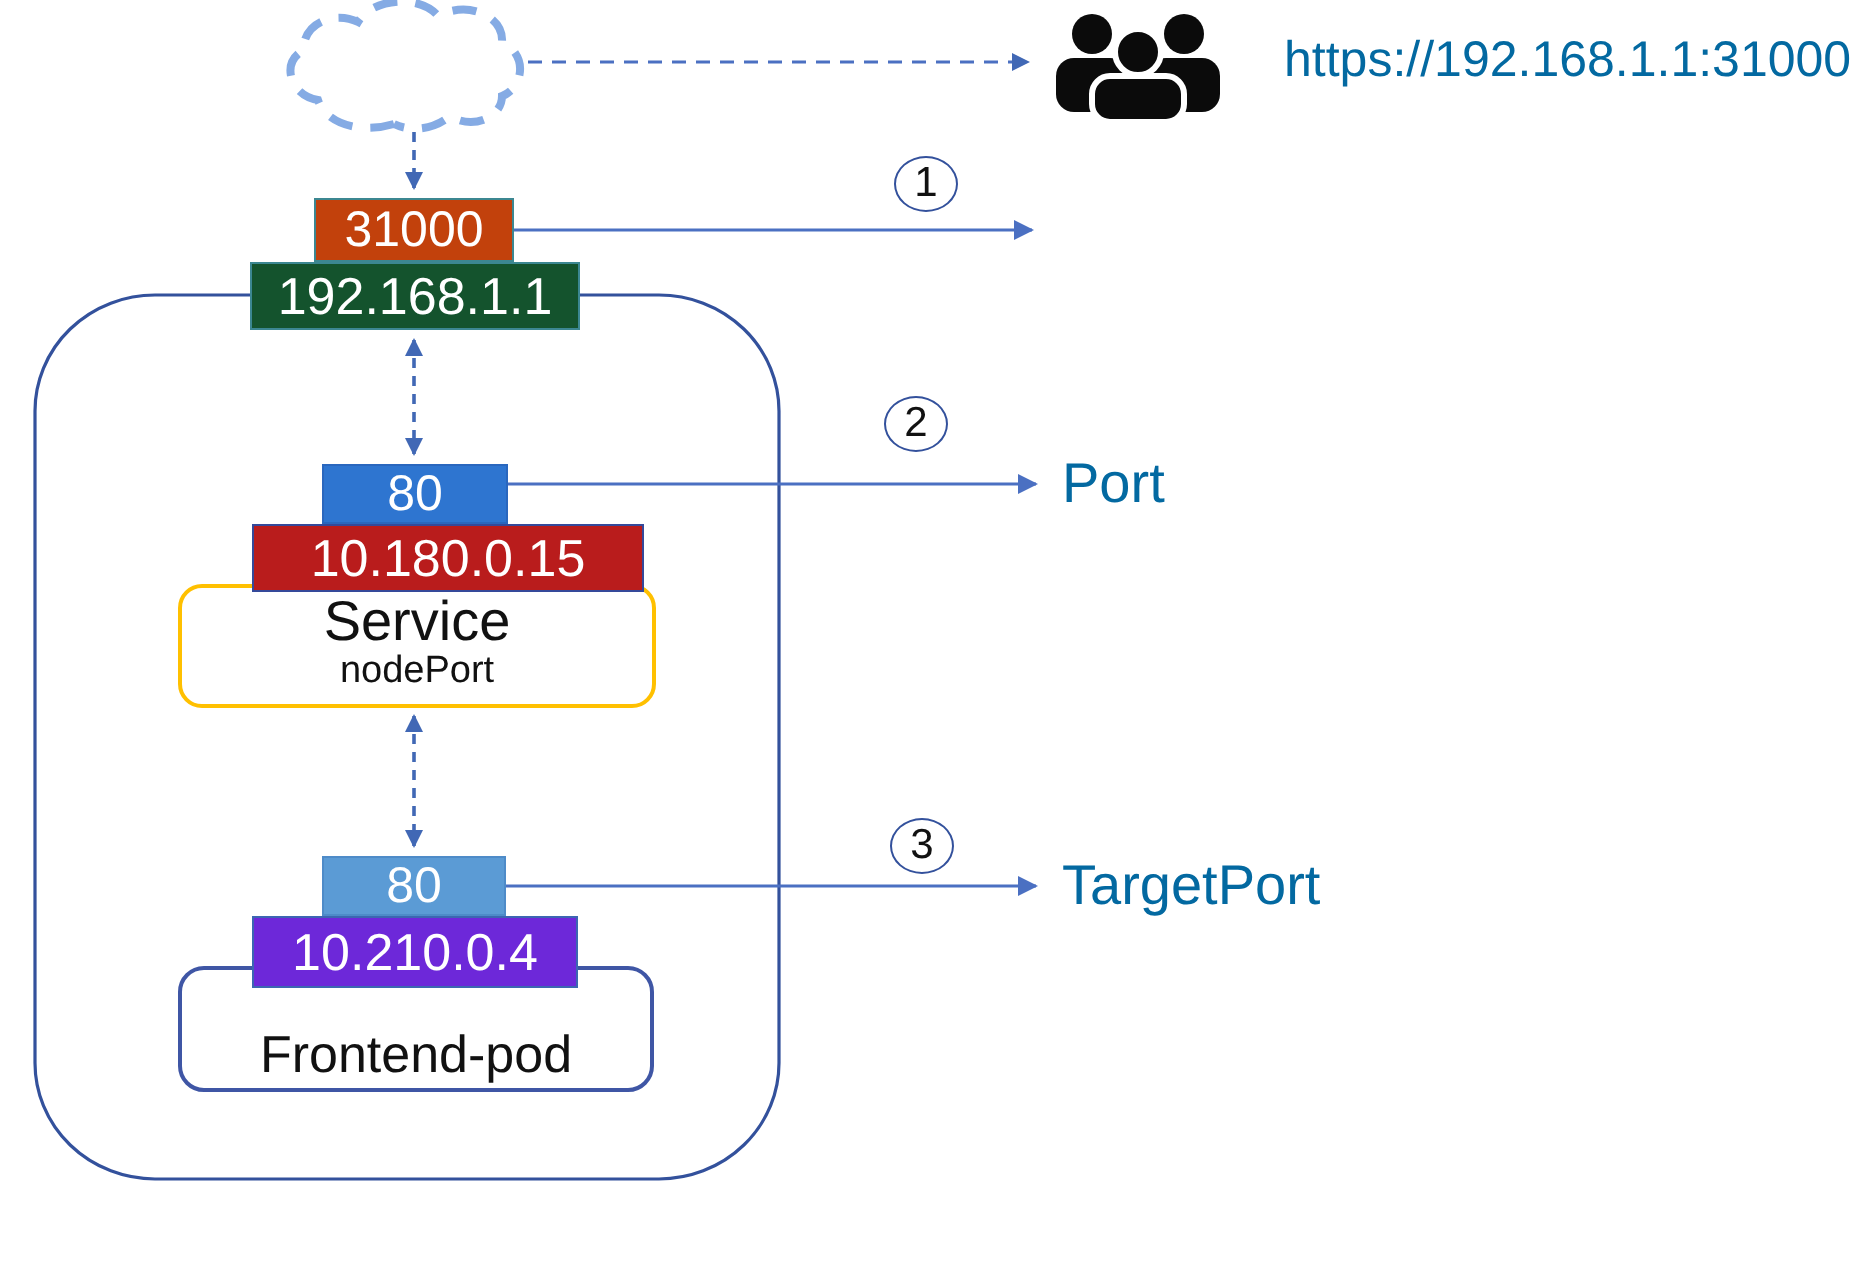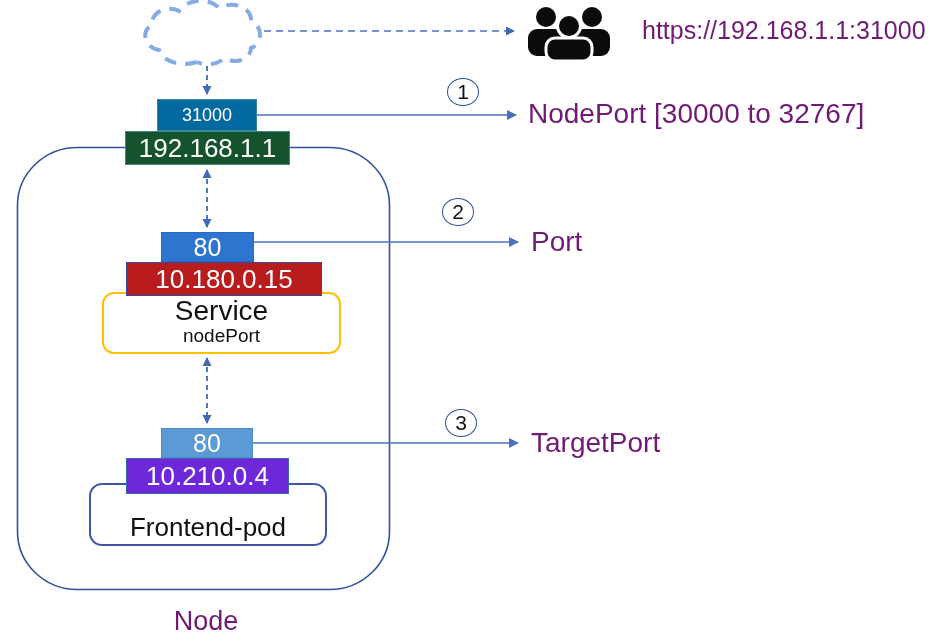--- a/index.html
+++ b/index.html
@@ -3,38 +3,38 @@
 <meta charset="utf-8">
 <style>
   html,body{margin:0;padding:0;background:#ffffff;}
   .canvas{
     position:relative;width:936px;height:642px;background:#ffffff;overflow:hidden;
     font-family:"Liberation Sans", sans-serif;color:#111;
   }
   .layer{position:absolute;left:0;top:0;width:936px;height:642px;z-index:0;}
   .white-round{position:absolute;background:#fff;z-index:1;box-sizing:border-box;
     display:flex;flex-direction:column;align-items:center;justify-content:flex-end;}
-  .service-box{left:89px;top:292px;width:239px;height:62px;border:2.2px solid #FFC000;border-radius:12px;padding-bottom:5px;margin-left:13px;}
+  .service-box{left:89px;top:292px;width:239px;height:62px;border:2.2px solid #FFC000;border-radius:12px;padding-bottom:5px;}
   .frontend-box{left:89px;top:483px;width:238px;height:63px;border:2.2px solid #3F56A5;border-radius:13px;padding-bottom:3px;}
   .service-label{font-size:28px;line-height:1.05;}
   .service-sublabel{font-size:19px;line-height:1.15;}
   .frontend-label{font-size:26px;line-height:1.05;}
   .port-box{position:absolute;z-index:2;box-sizing:border-box;color:#fff;
     display:flex;align-items:center;justify-content:center;}
-  .b-31000   {left:157px;top:99px; width:100px;height:32px;background:#0369a1;border:1.6px solid #3C8791;font-size:18px;text-align:right;}
+  .b-31000   {left:157px;top:99px; width:100px;height:32px;background:#c2410c;border:1.6px solid #3C8791;font-size:25px;text-align:right;}
   .b-nodeip  {left:125px;top:131px;width:165px;height:34px;background:#14532d;border:1.6px solid #3C8791;font-size:26px;}
   .b-port80  {left:161px;top:232px;width:93px; height:30px;background:#2E75D0;border:1.6px solid #2A67BE;font-size:25px;}
   .b-svcip   {left:126px;top:262px;width:196px;height:34px;background:#b91c1c;border:1.6px solid #35499A;font-size:26px;}
   .b-pod80   {left:161px;top:428px;width:92px; height:30px;background:#5B9BD5;border:1.6px solid #4E8BC8;font-size:25px;}
   .b-podip   {left:126px;top:458px;width:163px;height:36px;background:#6d28d9;border:1.6px solid #3C66B2;font-size:26px;}
   .num-circle{position:absolute;z-index:2;box-sizing:border-box;width:32px;height:28px;
     border:1.7px solid #33519C;border-radius:50%;display:flex;align-items:center;justify-content:center;
     font-size:21px;color:#111;background:#fff;}
   .c1{left:447px;top:78px;} .c2{left:442px;top:198px;} .c3{left:445px;top:409px;}
-  .anno-label{position:absolute;z-index:2;font-size:28px;white-space:nowrap;color:#701a75;}
+  .anno-label{position:absolute;z-index:2;font-size:28px;white-space:nowrap;color:#0369a1;}
   .l-nodeport{left:528px;top:98px;}
   .l-port{left:531px;top:226px;}
   .l-target{left:531px;top:427px;}
   .l-url{left:642px;top:16px;font-size:25px;}
   .l-node{left:146px;top:606px;width:120px;text-align:center;font-size:27px;}
 </style>
 </head>
 <body>
 
 <div class="canvas">
@@ -101,19 +101,17 @@
   <div class="port-box b-nodeip">192.168.1.1</div>
   <div class="port-box b-port80">80</div>
   <div class="port-box b-svcip">10.180.0.15</div>
   <div class="port-box b-pod80">80</div>
   <div class="port-box b-podip">10.210.0.4</div>
 
   <div class="num-circle c1">1</div>
   <div class="num-circle c2">2</div>
   <div class="num-circle c3">3</div>
 
-  <div class="anno-label l-nodeport">NodePort [30000 to 32767]</div>
   <div class="anno-label l-port">Port</div>
   <div class="anno-label l-target">TargetPort</div>
   <div class="anno-label l-url">https://192.168.1.1:31000</div>
-  <div class="anno-label l-node">Node</div>
 
 </div>
 
 </body></html>

